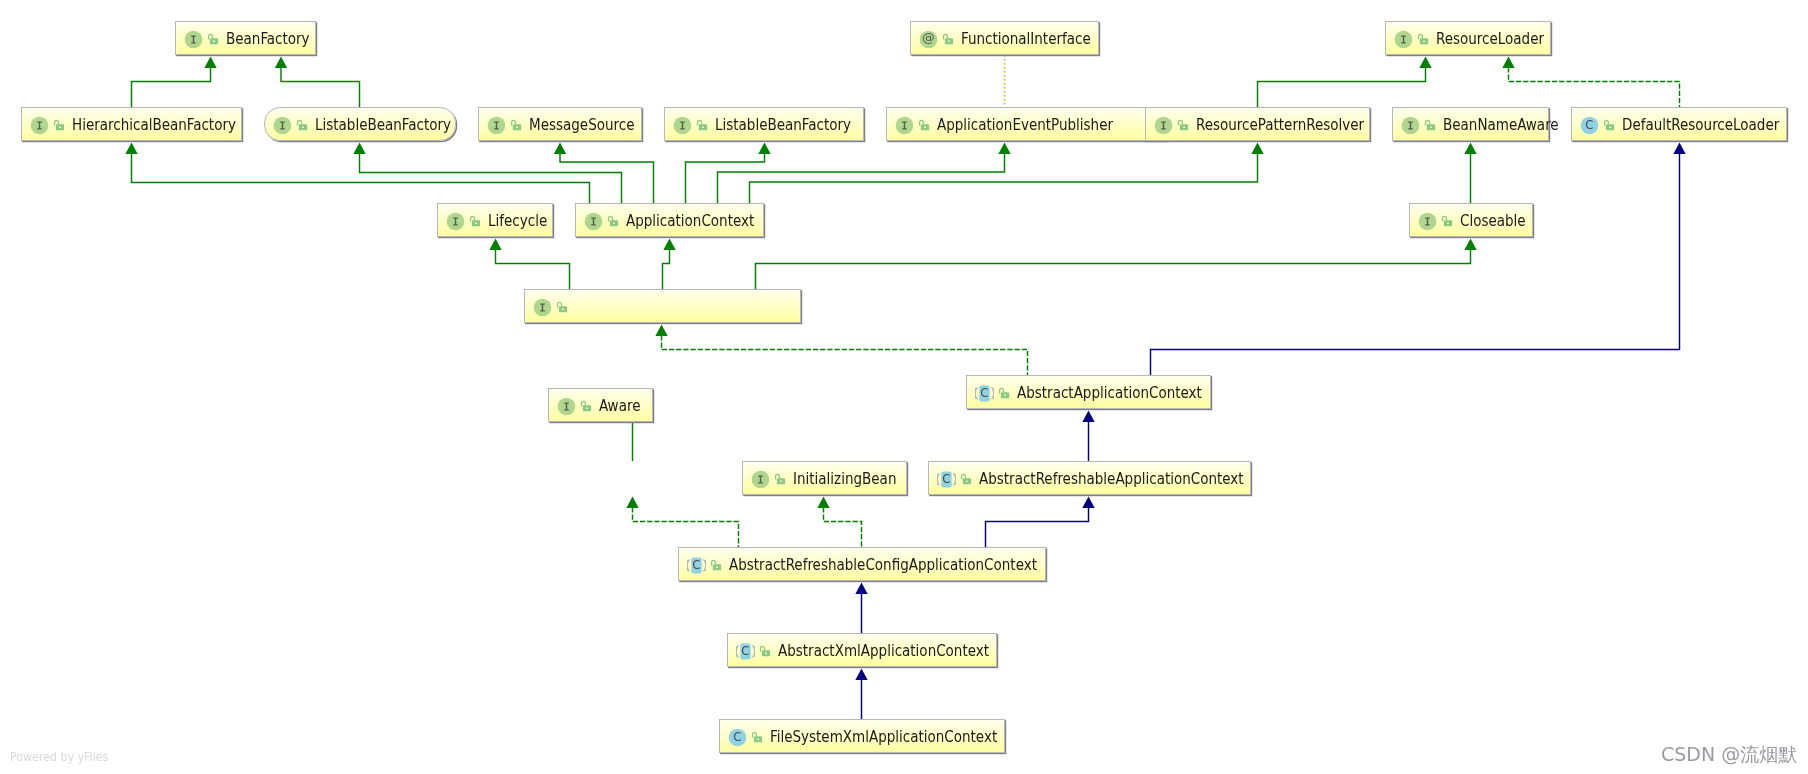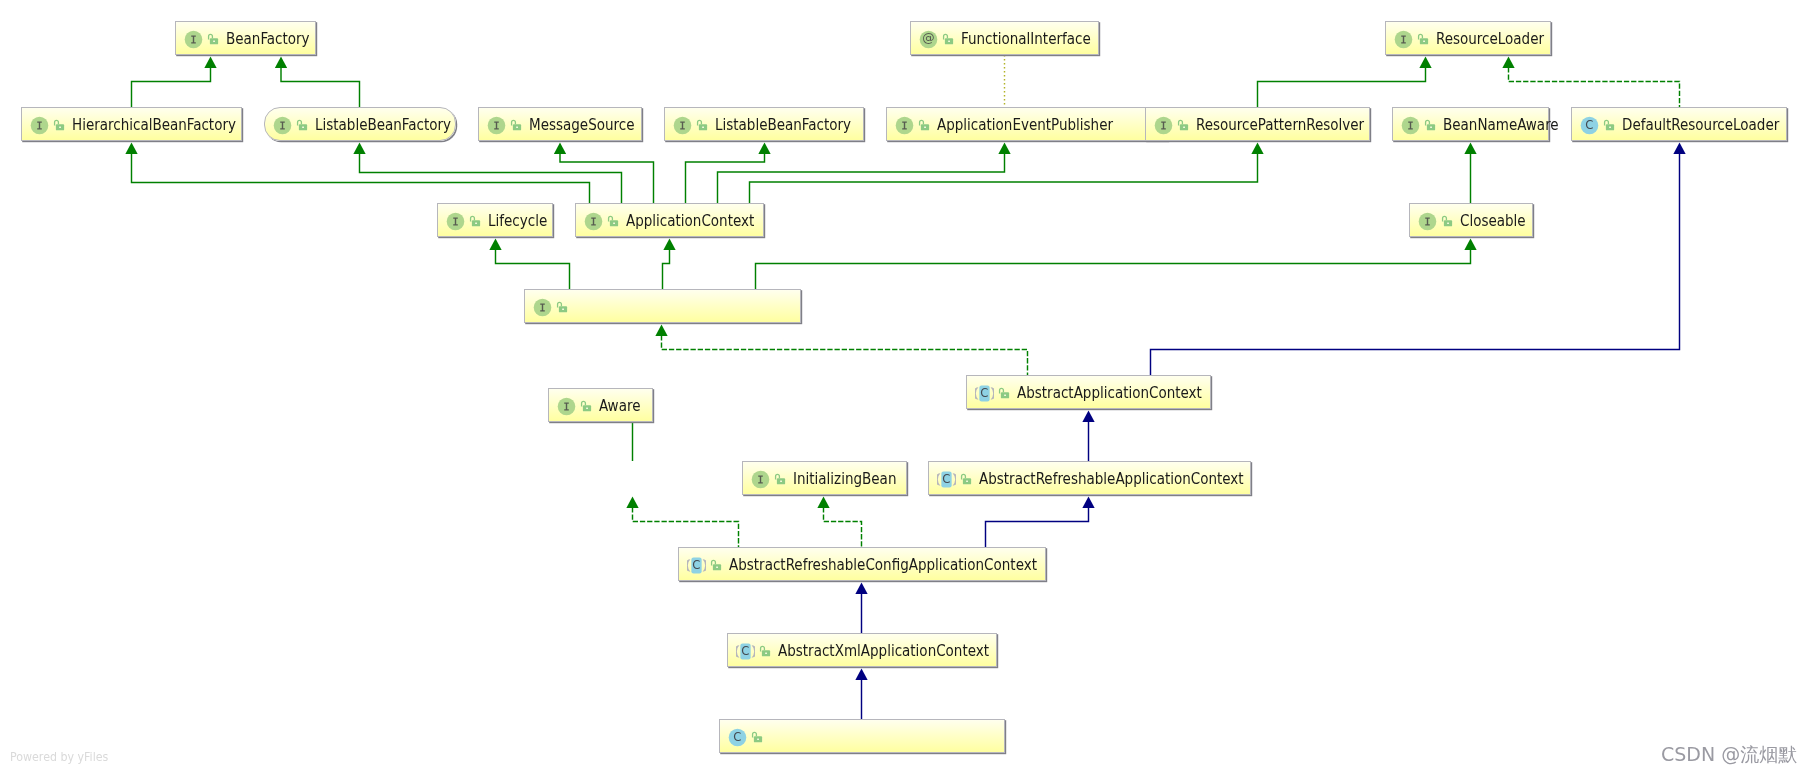--- a/index.html
+++ b/index.html
@@ -387,17 +387,18 @@
   <div class="node" style="left:719px;top:719px;width:286px;height:34px;">
       <svg class="node-icon" width="19" height="19" viewBox="0 0 19 19">
         <circle cx="9.5" cy="9.5" r="8.8" fill="#8ed2e4"></circle>
         <text x="9.3" y="13.3" text-anchor="middle" font-family="'DejaVu Sans',sans-serif" font-size="11.6" fill="#434a50">C</text>
       </svg>
       <svg class="lock-icon" width="12" height="13" viewBox="0 0 12 13">
         <path d="M1.57 6.45 V3.2 A1.92 1.92 0 0 1 5.41 3.2 V5.35" fill="none" stroke="#8cca83" stroke-width="1.3"></path>
         <rect x="2.88" y="5.28" width="8.23" height="6.01" rx="0.9" fill="#8cca83"></rect>
         <rect x="6.2" y="7.4" width="1.7" height="1.7" rx="0.35" fill="#fdfde4"></rect>
       </svg>
+      <span class="node-label">FileSystemXmlApplicationContext</span>
     </div>
 
   <div id="attribution">Powered by yFiles</div>
   <div id="watermark">CSDN @流烟默</div>
 </div>
 
 </body></html>

